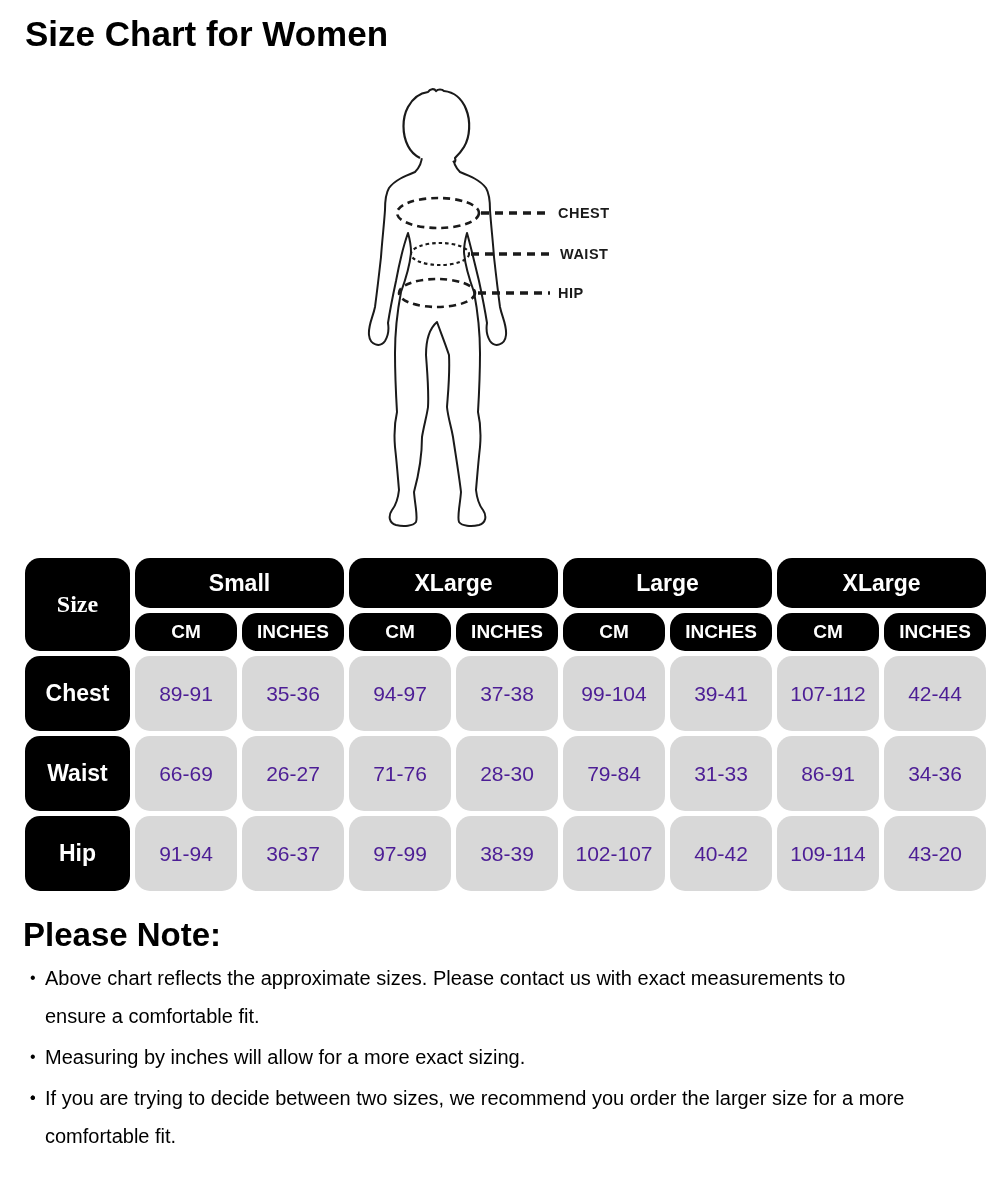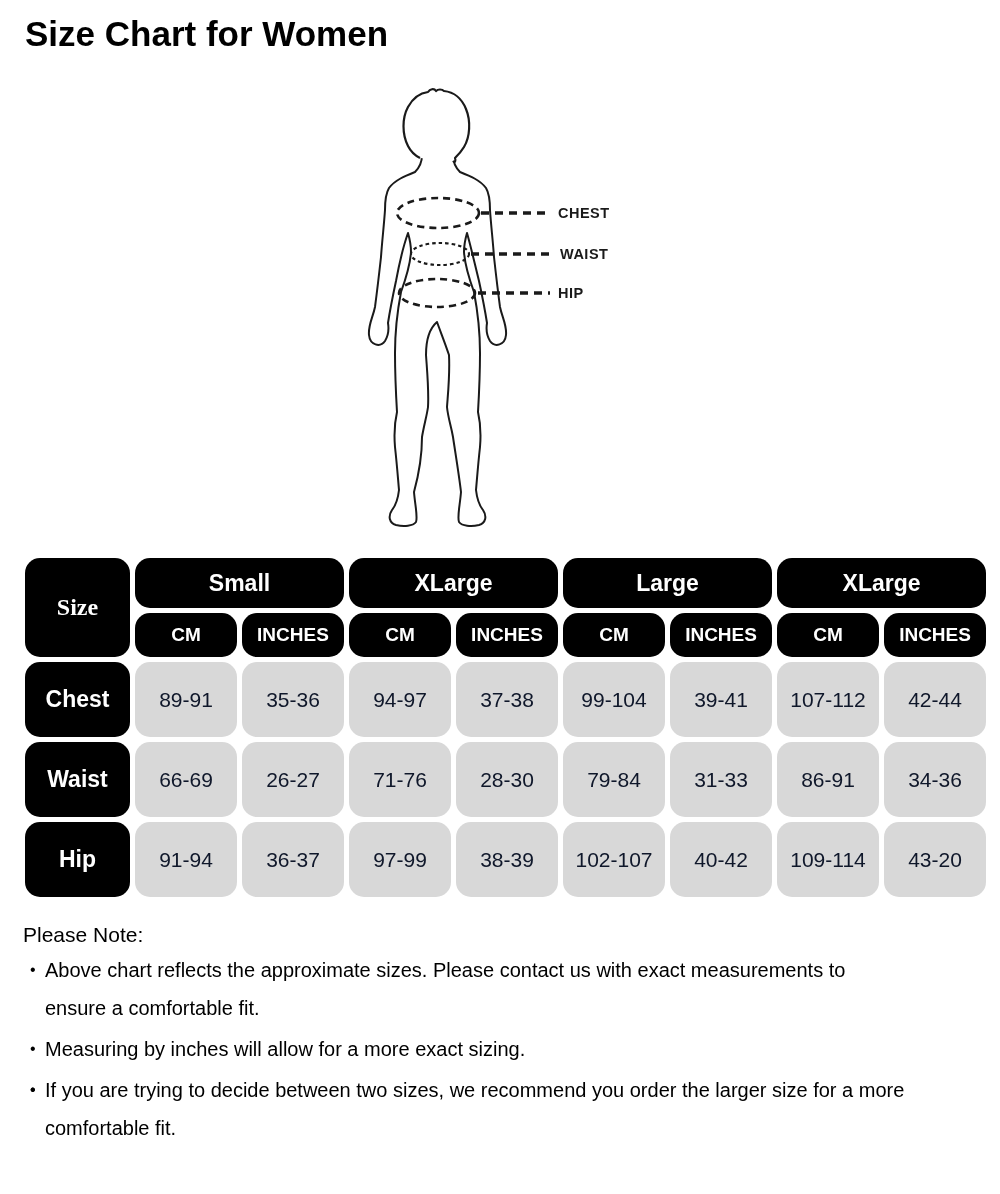--- a/index.html
+++ b/index.html
@@ -53,39 +53,39 @@
   .size-table td {
     text-align: center;
     vertical-align: middle;
     padding: 0;
     overflow: hidden;
     border-radius: 15px;
   }
   .size-table td.hdr { background: #000000; color: #ffffff; font-weight: bold; }
   .size-table td.corner { font-size: 24px; font-family: Liberation Serif, serif; }
   .size-table td.group { font-size: 23px; height: 50px; }
-  .size-table td.unit  { font-size: 19px; height: 44px; }
+  .size-table td.unit  { font-size: 19px; height: 38px; }
   .size-table td.rowlbl { font-size: 23px; }
   .size-table td.cell {
     background: #d8d8d8;
-    color: #0f172a;
+    color: #4c1d95;
     font-size: 21px;
     height: 75px;
   }
   .notes {
     position: absolute;
     left: 23px;
     top: 919px;
     width: 966px;
   }
   .notes-heading {
-    font-size: 21px;
-    font-weight: normal;
+    font-size: 33px;
+    font-weight: bold;
     line-height: 32px;
-    margin: 0 0 0 0;
+    margin: 0 0 8px 0;
   }
   .note-item {
     position: relative;
     padding-left: 22px;
     font-size: 20px;
     line-height: 38px;
     margin-bottom: 3px;
   }
   .note-bullet {
     position: absolute;

